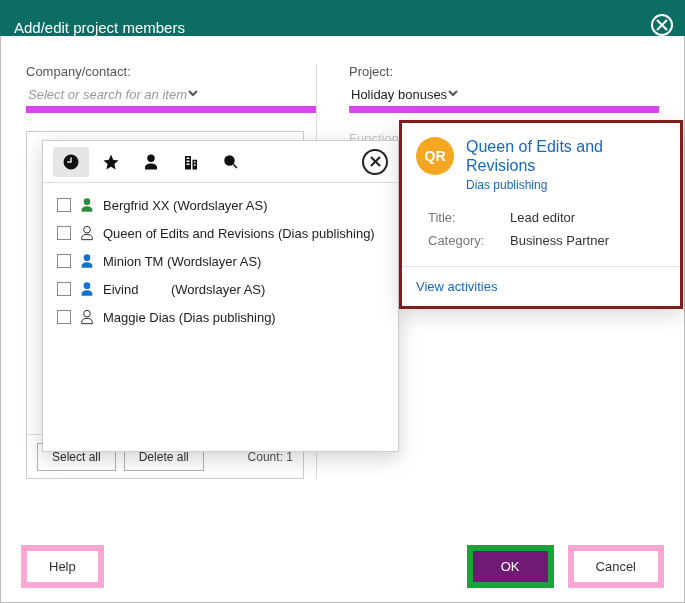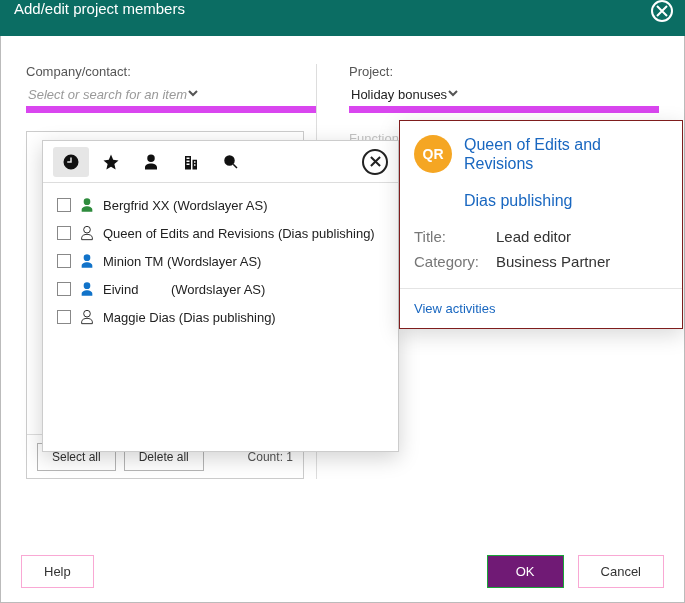--- a/index.html
+++ b/index.html
@@ -1,19 +1,19 @@
 <!DOCTYPE html>
 <html><head>
 <meta charset="utf-8">
 <style>
   * { box-sizing: border-box; }
   html, body { margin:0; padding:0; font-family: "Segoe UI", Arial, sans-serif; font-size:13px; color:#333; }
   body { width:685px; height:603px; background:#fff; position:relative; }
 
-  .titlebar { background:#0b6d63; color:#fff; height:36px; display:flex; align-items:flex-start; justify-content:space-between; padding:0 12px 0 14px; font-size:15px; }
+  .titlebar { background:#0b6d63; color:#fff; height:36px; display:flex; align-items:flex-end; justify-content:space-between; padding:0 12px 0 14px; font-size:15px; }
   .titlebar .close { width:22px; height:22px; border:2px solid #fff; border-radius:50%; display:flex; align-items:center; justify-content:center; cursor:pointer; }
   .titlebar .close svg { width:12px; height:12px; stroke:#fff; stroke-width:2; }
 
   .dialog-body { position:absolute; top:36px; bottom:0; left:0; right:0; border:1px solid #bbb; border-top:none; padding:28px 25px 16px 25px; }
 
   .columns { display:flex; gap:0; }
   .col-left { width:290px; }
   .col-right { flex:1; padding-left:32px; border-left:1px solid #ddd; min-height:120px; }
 
   .field-label { color:#555; font-size:13px; margin-bottom:6px; display:block; }
@@ -41,36 +41,36 @@
   .contact-list { padding:8px 4px 120px 4px; }
   .contact-row { display:flex; align-items:center; gap:8px; padding:6px 10px; cursor:pointer; }
   .chk { width:14px; height:14px; border:1px solid #888; background:#fff; flex-shrink:0; }
   .picon { width:16px; height:16px; flex-shrink:0; }
   .picon.green svg { fill:#2e8b3d; }
   .picon.blue  svg { fill:#1173c9; }
   .picon.outline svg { fill:none; stroke:#222; stroke-width:1.4; }
   .contact-label { color:#222; }
 
   
-  .detail { position:absolute; top:120px; left:399px; width:284px; background:#fff; border:1px solid #7f1d1d; box-shadow:0 6px 20px rgba(0,0,0,.15); z-index:11; overflow:hidden;}
+  .detail { position:absolute; top:120px; left:399px; width:284px; background:#fff; border:3px solid #7f1d1d; box-shadow:0 6px 20px rgba(0,0,0,.15); z-index:11; overflow:hidden;}
   .detail-head { display:flex; gap:12px; padding:14px 14px 10px 14px; }
   .avatar { width:38px; height:38px; border-radius:50%; background:#f5a623; color:#fff; display:flex; align-items:center; justify-content:center; font-weight:600; font-size:14px; flex-shrink:0;}
   .detail-title { color:#1967c0; font-size:16px; line-height:1.2; }
-  .detail-sub { color:#1967c0; font-size:16px; margin-top:19px; }
+  .detail-sub { color:#1967c0; font-size:12px; margin-top:3px; }
   .detail-body { padding:4px 14px 14px 14px; }
-  .kv { display:flex; gap:10px; padding:4px 0; font-size:15px;}
+  .kv { display:flex; gap:10px; padding:4px 0; font-size:13px;margin-left:12px;}
   .kv .k { width:72px; color:#777; }
   .kv .v { color:#333; }
   .kv .v.link { color:#1967c0; cursor:pointer; white-space:nowrap; overflow:hidden; text-overflow:ellipsis; max-width:160px;}
   .detail-foot { border-top:1px solid #e4e4e4; padding:12px 14px; }
   .detail-foot a { color:#1967c0; text-decoration:none; cursor:pointer; }
 
   
   .buttonbar { position:absolute; left:20px; right:20px; bottom:14px; display:flex; align-items:center; }
-  .btn { border:1px solid #f9a8d4; background:#fff; padding:8px 22px; font-size:13px; cursor:pointer; color:#333; }
+  .btn { border:6px solid #f9a8d4; background:#fff; padding:8px 22px; font-size:13px; cursor:pointer; color:#333; }
   .btn.ok { background:#701a75; border-color:#1aa438; color:#fff; padding:8px 28px; }
   .btn + .btn { margin-left:14px; }
   .spacer { flex:1; }
 </style>
 </head>
 <body>
 
 <div class="titlebar">
   <span>Add/edit project members</span>
   <span class="close">

